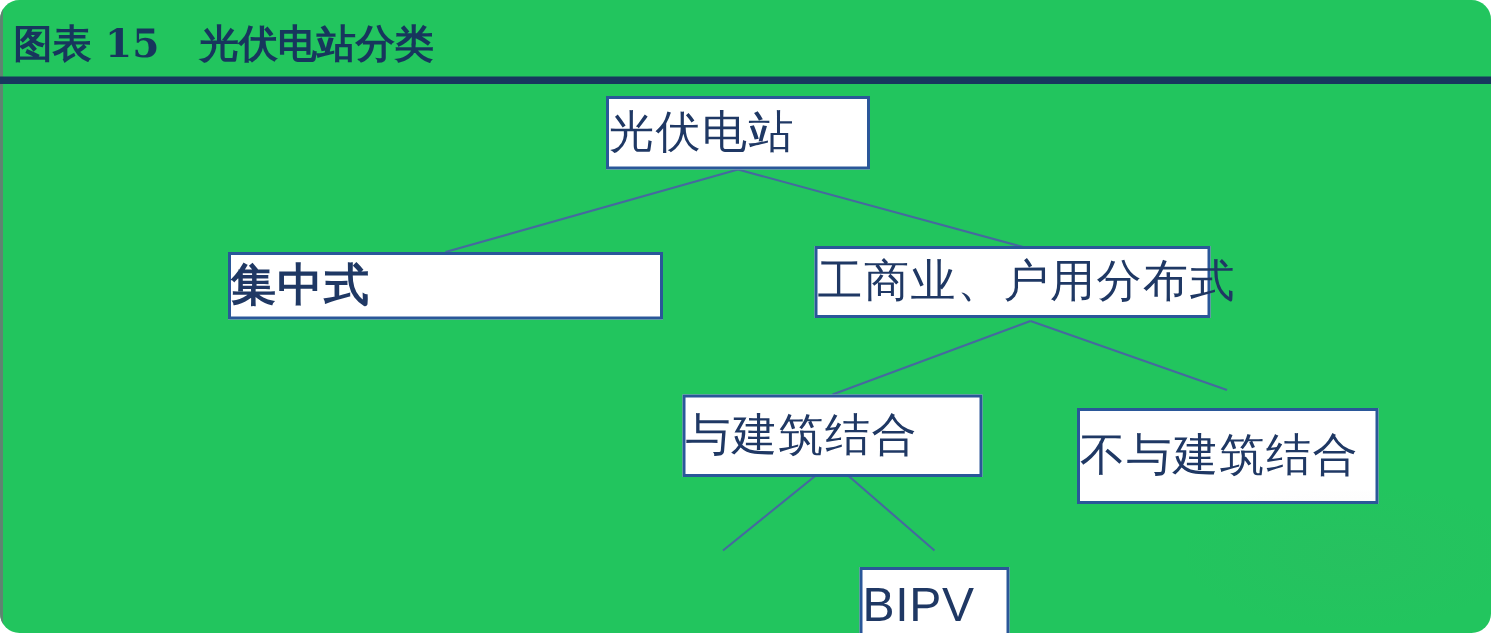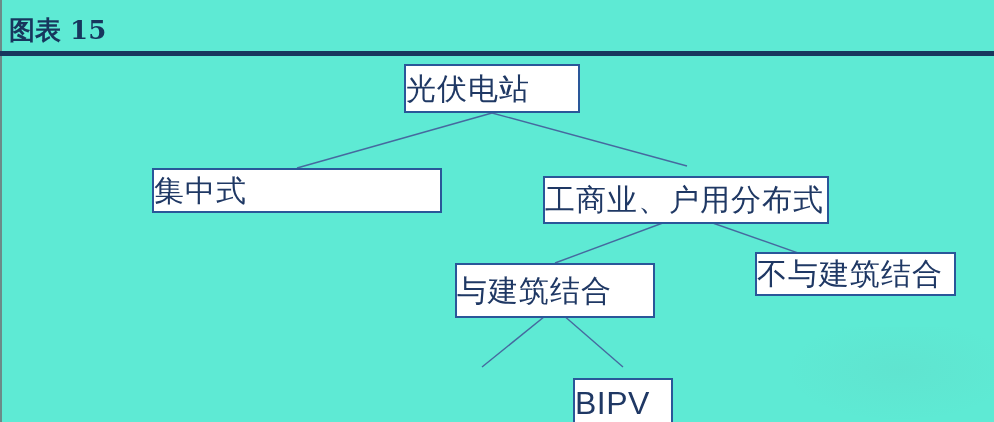--- a/index.html
+++ b/index.html
@@ -1,22 +1,23 @@
 <!DOCTYPE html>
 <html><head>
 <meta charset="utf-8">
 <style>
   html, body { margin: 0; padding: 0; background: #ffffff; }
   #stage {
     position: relative;
     width: 994px;
     height: 422px;
-    background: #5eead4;
+    background: #22c55e;
     overflow: hidden;
     font-family: "Liberation Sans", sans-serif;
+    border-radius: 13px;
   }
 
   
   .page-edge {
     position: absolute;
     left: 0; top: 0;
     width: 2px; height: 422px;
     background: #6e7375;
     opacity: .8;
   }
@@ -64,24 +65,24 @@
     align-items: center;
     justify-content: flex-start;
     font-size: 30px;
     line-height: 1;
     white-space: nowrap;
     letter-spacing: 1px;
   }
   .node.latin { font-size: 32px; letter-spacing: 0.5px; }
 
   #node-root            { left: 404px; top: 64px;  width: 176px; height: 49px; }
-  #node-centralized     { left: 152px; top: 168px; width: 290px; height: 45px; }
-  #node-distributed     { left: 543px; top: 176px; width: 286px; height: 48px; }
+  #node-centralized     { left: 152px; top: 168px; width: 290px; height: 45px; font-weight: bold; }
+  #node-distributed     { left: 543px; top: 164px; width: 264px; height: 48px; }
   #node-with-building   { left: 455px; top: 263px; width: 200px; height: 55px; }
-  #node-without-building{ left: 718px; top: 252px; width: 201px; height: 44px; margin-left: 37px; }
+  #node-without-building{ left: 718px; top: 272px; width: 201px; height: 64px; }
   #node-bapv            { left: 432px; top: 367px; width: 101px; height: 50px; }
   #node-bipv            { left: 573px; top: 378px; width: 100px; height: 50px; }
 
   
   .watermark-smudge {
     position: absolute;
     right: 0; bottom: 0;
     width: 210px; height: 95px;
     background: radial-gradient(ellipse at 55% 45%, rgba(120,120,125,0.05), rgba(120,120,125,0.0) 70%);
     pointer-events: none;
@@ -89,20 +90,21 @@
 </style>
 </head>
 <body>
 
 <div id="stage">
 
   <div class="page-edge"></div>
 
   <div class="fig-header">
     <span>图表 15</span>
+    <span>光伏电站分类</span>
   </div>
   <div class="header-rule"></div>
 
   <svg class="connectors" viewBox="0 0 994 422" aria-hidden="true">
     <line x1="492" y1="113" x2="297" y2="168"></line>
     <line x1="492" y1="113" x2="687" y2="166"></line>
     <line x1="687" y1="214" x2="555" y2="263"></line>
     <line x1="687" y1="214" x2="818" y2="260"></line>
     <line x1="555" y1="308" x2="482" y2="367"></line>
     <line x1="555" y1="308" x2="623" y2="367"></line>

